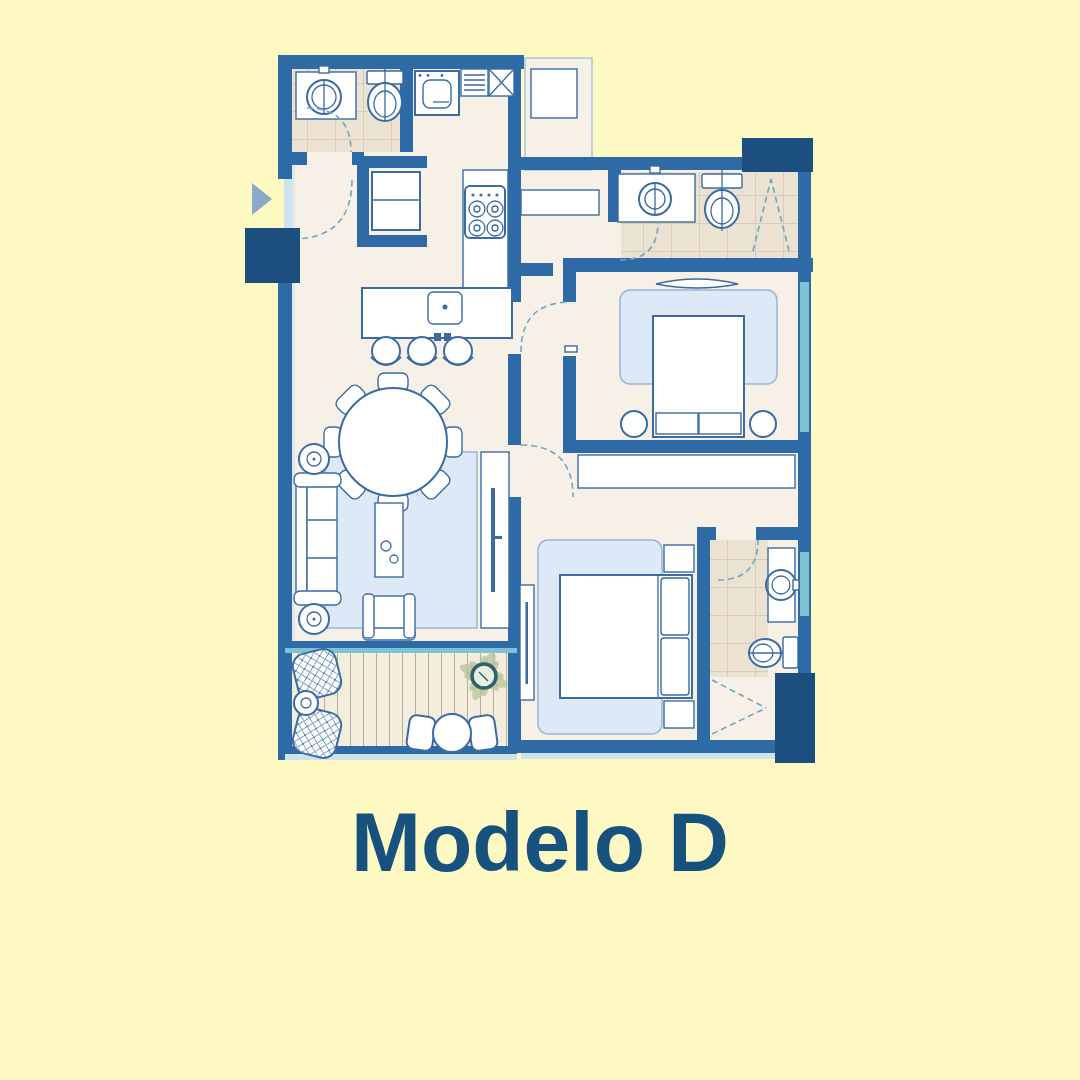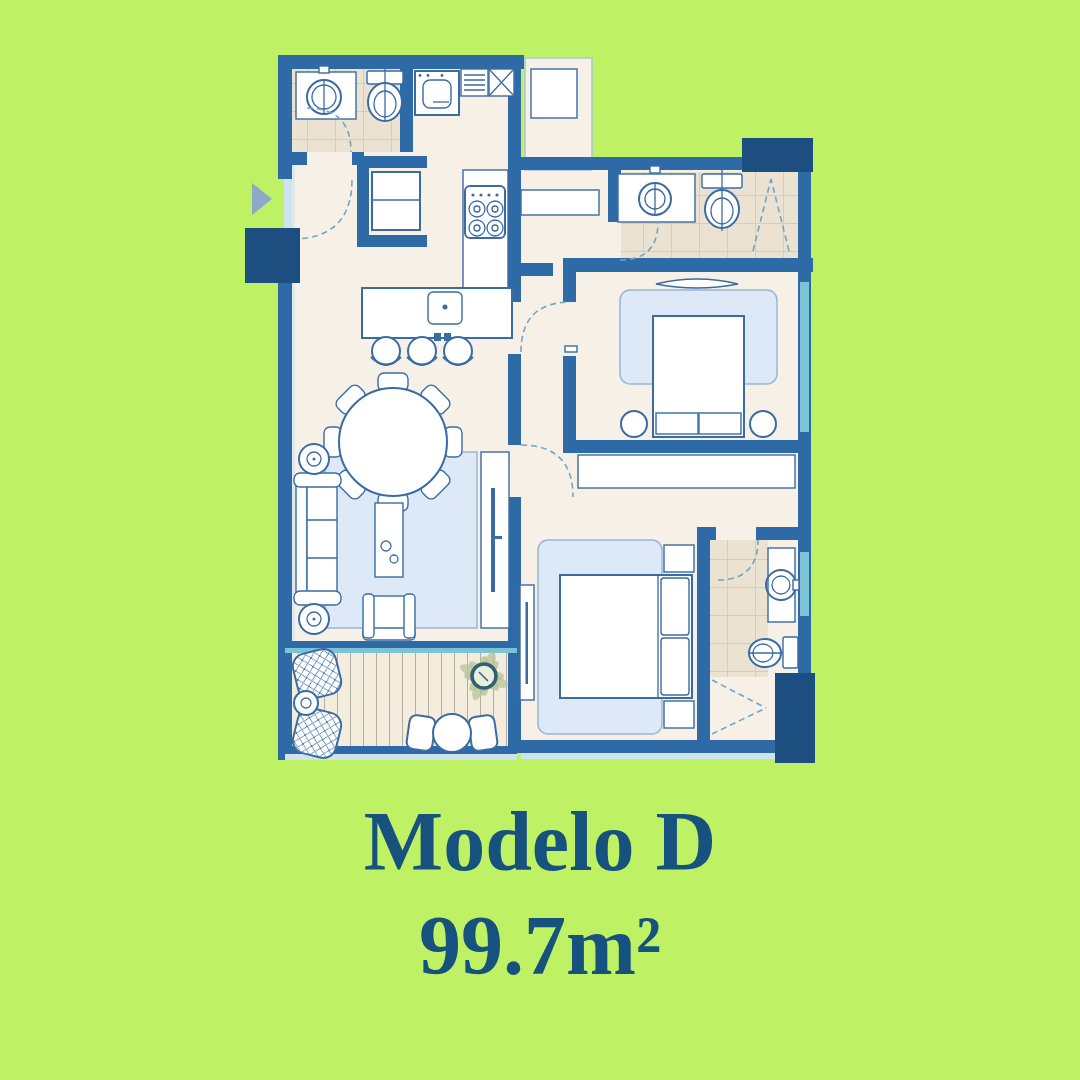--- a/index.html
+++ b/index.html
@@ -1,17 +1,17 @@
 <!DOCTYPE html>
 <html style="--wall: #2e6aa6; --wall_dark: #1d4e80; --line: #3a6ca3; --door: #6fa6c6; --floor: #f7f0e7; --tile: #ebe2d1; --tile_line: #d8ccb6; --rug: #dde9f6; --rug_line: #97b6da; --deck: #f4edde; --deck_line: #b2aea0; --window: #7cc3d6; --window_light: #cfe3ef; --text: #17517e; --arrow: #8ca9c9; --plant: #b5c297; --plant_pot: #2e6273;"><head>
 <meta charset="utf-8">
 <style>
   html,body{margin:0;padding:0;background:#fff;}
-  .stage{position:relative;width:1080px;height:1080px;background:#bef264;overflow:hidden;
-         font-family:Liberation Serif, serif;}
+  .stage{position:relative;width:1080px;height:1080px;background:#fef9c3;overflow:hidden;
+         font-family:Liberation Sans, sans-serif;}
   .stage svg{position:absolute;left:0;top:0;}
   
   .wall{fill:var(--wall,#2e6aa6);}
   .dk{fill:var(--wall_dark,#1d4e80);}
   .fl{fill:var(--floor,#f7f0e7);}
   .tl{fill:var(--tile,#ebe2d1);}
   .rug{fill:var(--rug,#dde9f6);stroke:var(--rug_line,#97b6da);stroke-width:1.5;}
   .f{fill:#fff;stroke:var(--line,#3a6ca3);stroke-width:2;}
   .f1{fill:#fff;stroke:var(--line,#3a6ca3);stroke-width:1.4;}
   .s{fill:none;stroke:var(--line,#3a6ca3);stroke-width:2;}
@@ -363,15 +363,14 @@
 
   <g>
     <rect x="245" y="228" width="55" height="55" class="dk"></rect>
     <rect x="742" y="138" width="71" height="34" class="dk"></rect>
     <rect x="775" y="673" width="40" height="90" class="dk"></rect>
   </g>
 </svg>
 
 <div class="caption">
   <div>Modelo D</div>
-  <div>99.7m²</div>
 </div>
 </div>
 
 </body></html>

